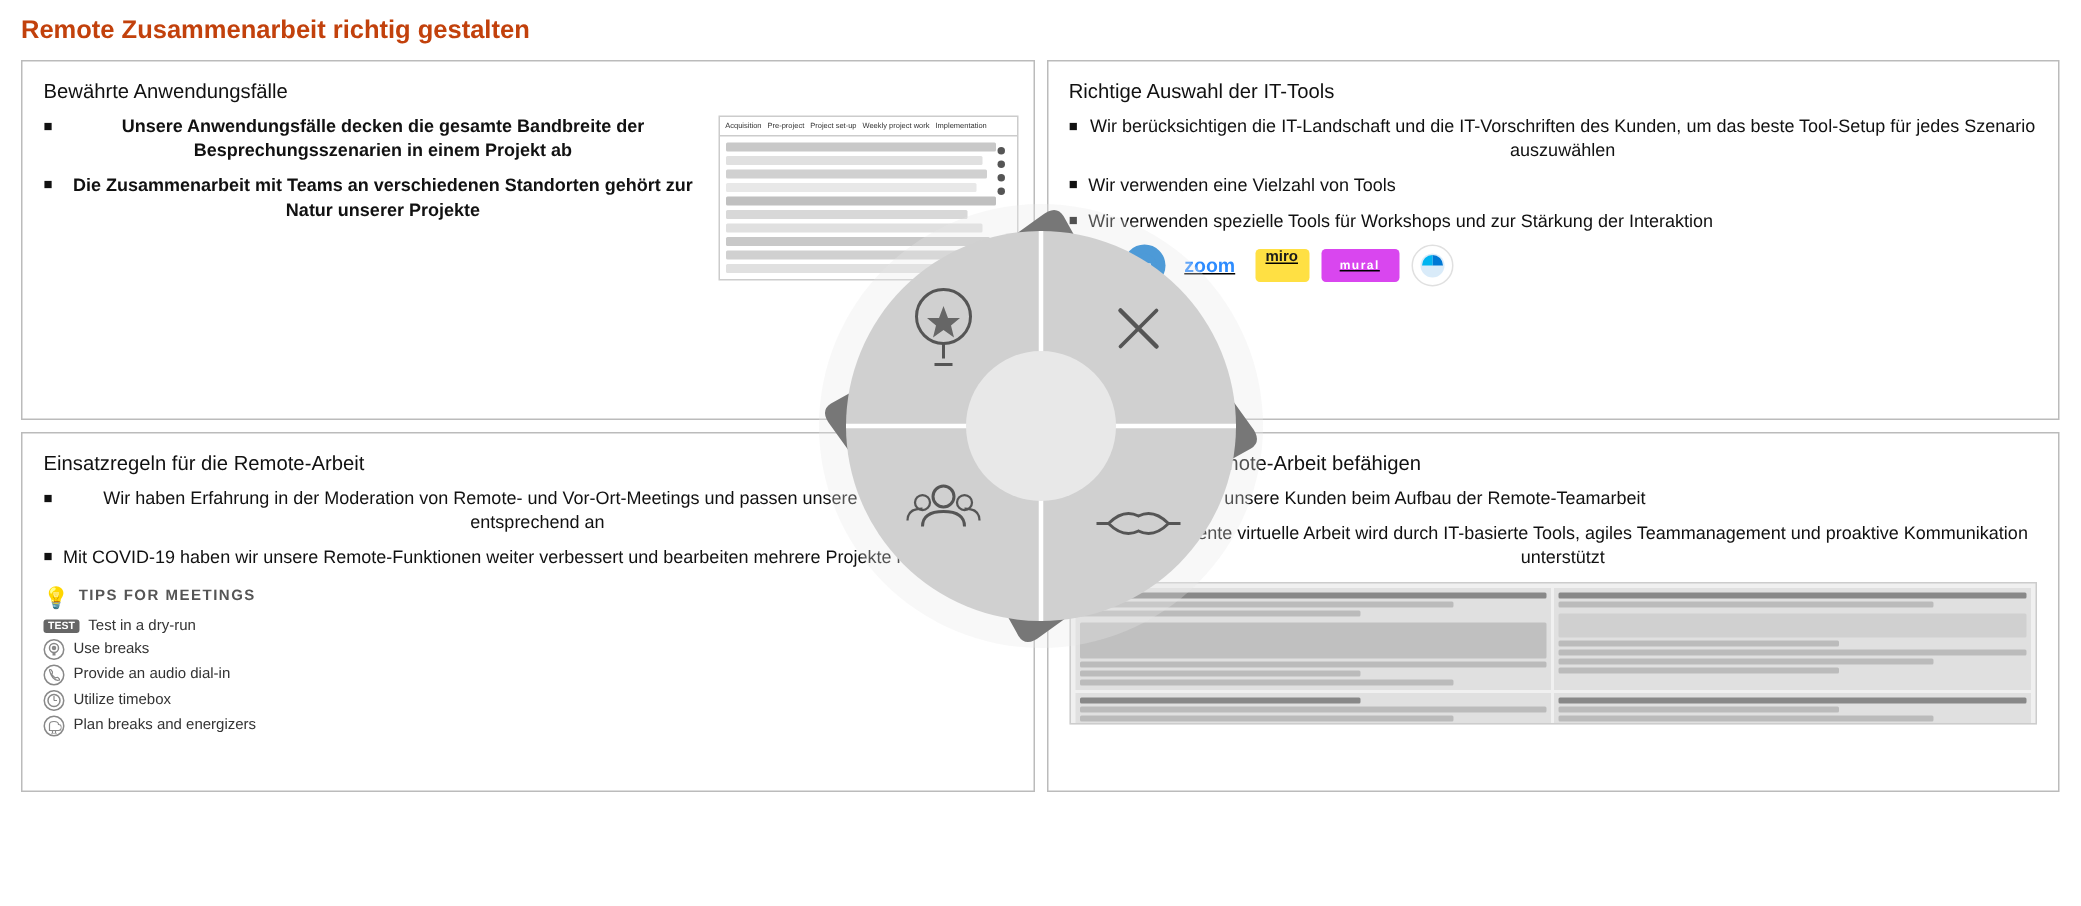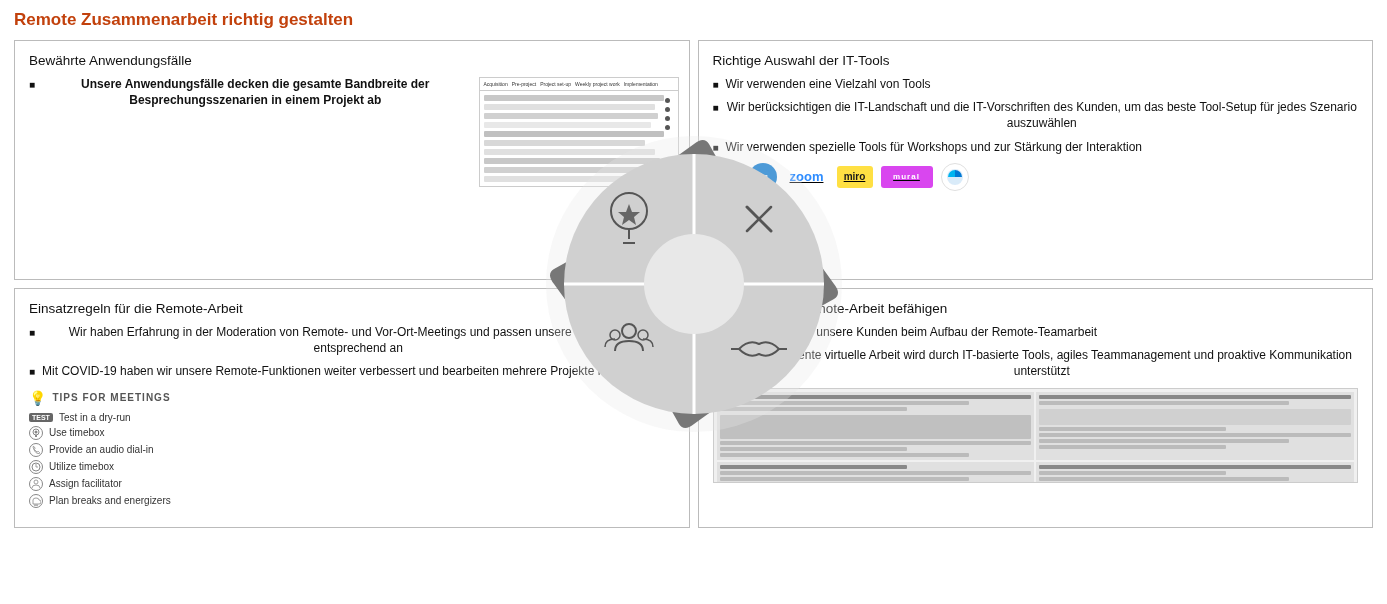--- a/index.html
+++ b/index.html
@@ -126,21 +126,21 @@
     }
     .tool-icon-miro {
       background: #ffe043;
       border-radius: 3px;
       font-size: 10px;
       font-weight: 700;
       color: #1a1a1a;
       width: 36px;
       height: 22px;
       display: flex;
-      align-items: center;
+      align-items: flex-start;
       justify-content: center;
     }
     .tool-icon-mural {
       background: #d946ef;
       border-radius: 3px;
       font-size: 8px;
       font-weight: 900;
       color: #fff;
       width: 52px;
       height: 22px;
@@ -250,20 +250,21 @@
 
 <div class="page">
   <div class="page-title">Remote Zusammenarbeit richtig gestalten</div>
 
   <div class="main-grid grid-container">
 
     <div class="quadrant quadrant-tl">
       <div class="quadrant-title">Bewährte Anwendungsfälle</div>
       <ul class="bullet-list">
         <li>Unsere Anwendungsfälle decken die gesamte Bandbreite der Besprechungsszenarien in einem Projekt ab</li>
+        <li>Die Zusammenarbeit mit Teams an verschiedenen Standorten gehört zur Natur unserer Projekte</li>
       </ul>
 
       <div class="tl-image">
         <div style="width:100%;height:100%;background:#fff;">
           <div class="tl-image-header">
             <span>Acquisition</span>
             <span>Pre-project</span>
             <span>Project set-up</span>
             <span>Weekly project work</span>
             <span>Implementation</span>
@@ -287,22 +288,22 @@
             <div style="width:5px;height:5px;background:#555;border-radius:50%;"></div>
             <div style="width:5px;height:5px;background:#555;border-radius:50%;"></div>
           </div>
         </div>
       </div>
     </div>
 
     <div class="quadrant quadrant-tr">
       <div class="quadrant-title">Richtige Auswahl der IT-Tools</div>
       <ul class="bullet-list bullet-list-normal">
+        <li>Wir berücksichtigen die IT-Landschaft und die IT-Vorschriften des Kunden, um das beste Tool-Setup für jedes Szenario auszuwählen</li>
         <li>Wir verwenden eine Vielzahl von Tools</li>
-        <li>Wir berücksichtigen die IT-Landschaft und die IT-Vorschriften des Kunden, um das beste Tool-Setup für jedes Szenario auszuwählen</li>
         <li>Wir verwenden spezielle Tools für Workshops und zur Stärkung der Interaktion</li>
       </ul>
       <div class="tool-icons-row">
 
         <div class="tool-icon" style="background:#f60;border-radius:6px;width:28px;height:28px;">
           <svg width="18" height="18" viewBox="0 0 18 18">
               <polygon points="9,1 16,5 16,13 9,17 2,13 2,5" fill="#f60" stroke="#fff" stroke-width="1.5"></polygon>
               <text x="9" y="12" text-anchor="middle" fill="#fff" font-size="7" font-weight="bold">W</text>
             </svg>
         </div>
@@ -354,21 +355,21 @@
             <span>Test in a dry-run</span>
           </li>
           <li>
             <div class="tip-icon">
               <svg width="10" height="10" viewBox="0 0 10 10">
                   <circle cx="5" cy="4" r="3" fill="none" stroke="#888" stroke-width="1"></circle>
                   <circle cx="5" cy="4" r="1.5" fill="#888"></circle>
                   <rect x="4" y="7" width="2" height="2" fill="#888"></rect>
                 </svg>
             </div>
-            <span>Use timebox</span>
+            <span>Use breaks</span>
           </li>
           <li>
             <div class="tip-icon">
               <svg width="10" height="10" viewBox="0 0 10 10">
                   <path d="M2 2 Q2 1 3 1.5 L4 3 Q4 4 3.5 4.5 Q5 6.5 6 7 Q6.5 6.5 7.5 6.5 L8.5 7.5 Q9 8.5 8 8.5 Q4 9 2 2Z" fill="none" stroke="#888" stroke-width="0.8"></path>
                 </svg>
             </div>
             <span>Provide an audio dial-in</span>
           </li>
           <li>
@@ -377,29 +378,20 @@
                   <circle cx="5" cy="5" r="4" fill="none" stroke="#888" stroke-width="1"></circle>
                   <line x1="5" y1="2" x2="5" y2="5" stroke="#888" stroke-width="0.8"></line>
                   <line x1="5" y1="5" x2="7" y2="5" stroke="#888" stroke-width="0.8"></line>
                 </svg>
             </div>
             <span>Utilize timebox</span>
           </li>
           <li>
             <div class="tip-icon">
               <svg width="10" height="10" viewBox="0 0 10 10">
-                  <circle cx="5" cy="3" r="2" fill="none" stroke="#888" stroke-width="0.8"></circle>
-                  <path d="M1 9 Q1 6 5 6 Q9 6 9 9" fill="none" stroke="#888" stroke-width="0.8"></path>
-                </svg>
-            </div>
-            <span>Assign facilitator</span>
-          </li>
-          <li>
-            <div class="tip-icon">
-              <svg width="10" height="10" viewBox="0 0 10 10">
                   <path d="M2 8 L2 4 Q2 2 5 2 Q8 2 8 4 Q10 4 10 6 Q10 8 8 8Z" fill="none" stroke="#888" stroke-width="0.8"></path>
                   <line x1="4" y1="8" x2="4" y2="10" stroke="#888" stroke-width="0.8"></line>
                   <line x1="6" y1="8" x2="6" y2="10" stroke="#888" stroke-width="0.8"></line>
                   <line x1="3" y1="10" x2="7" y2="10" stroke="#888" stroke-width="0.8"></line>
                 </svg>
             </div>
             <span>Plan breaks and energizers</span>
           </li>
         </ul>
       </div>

